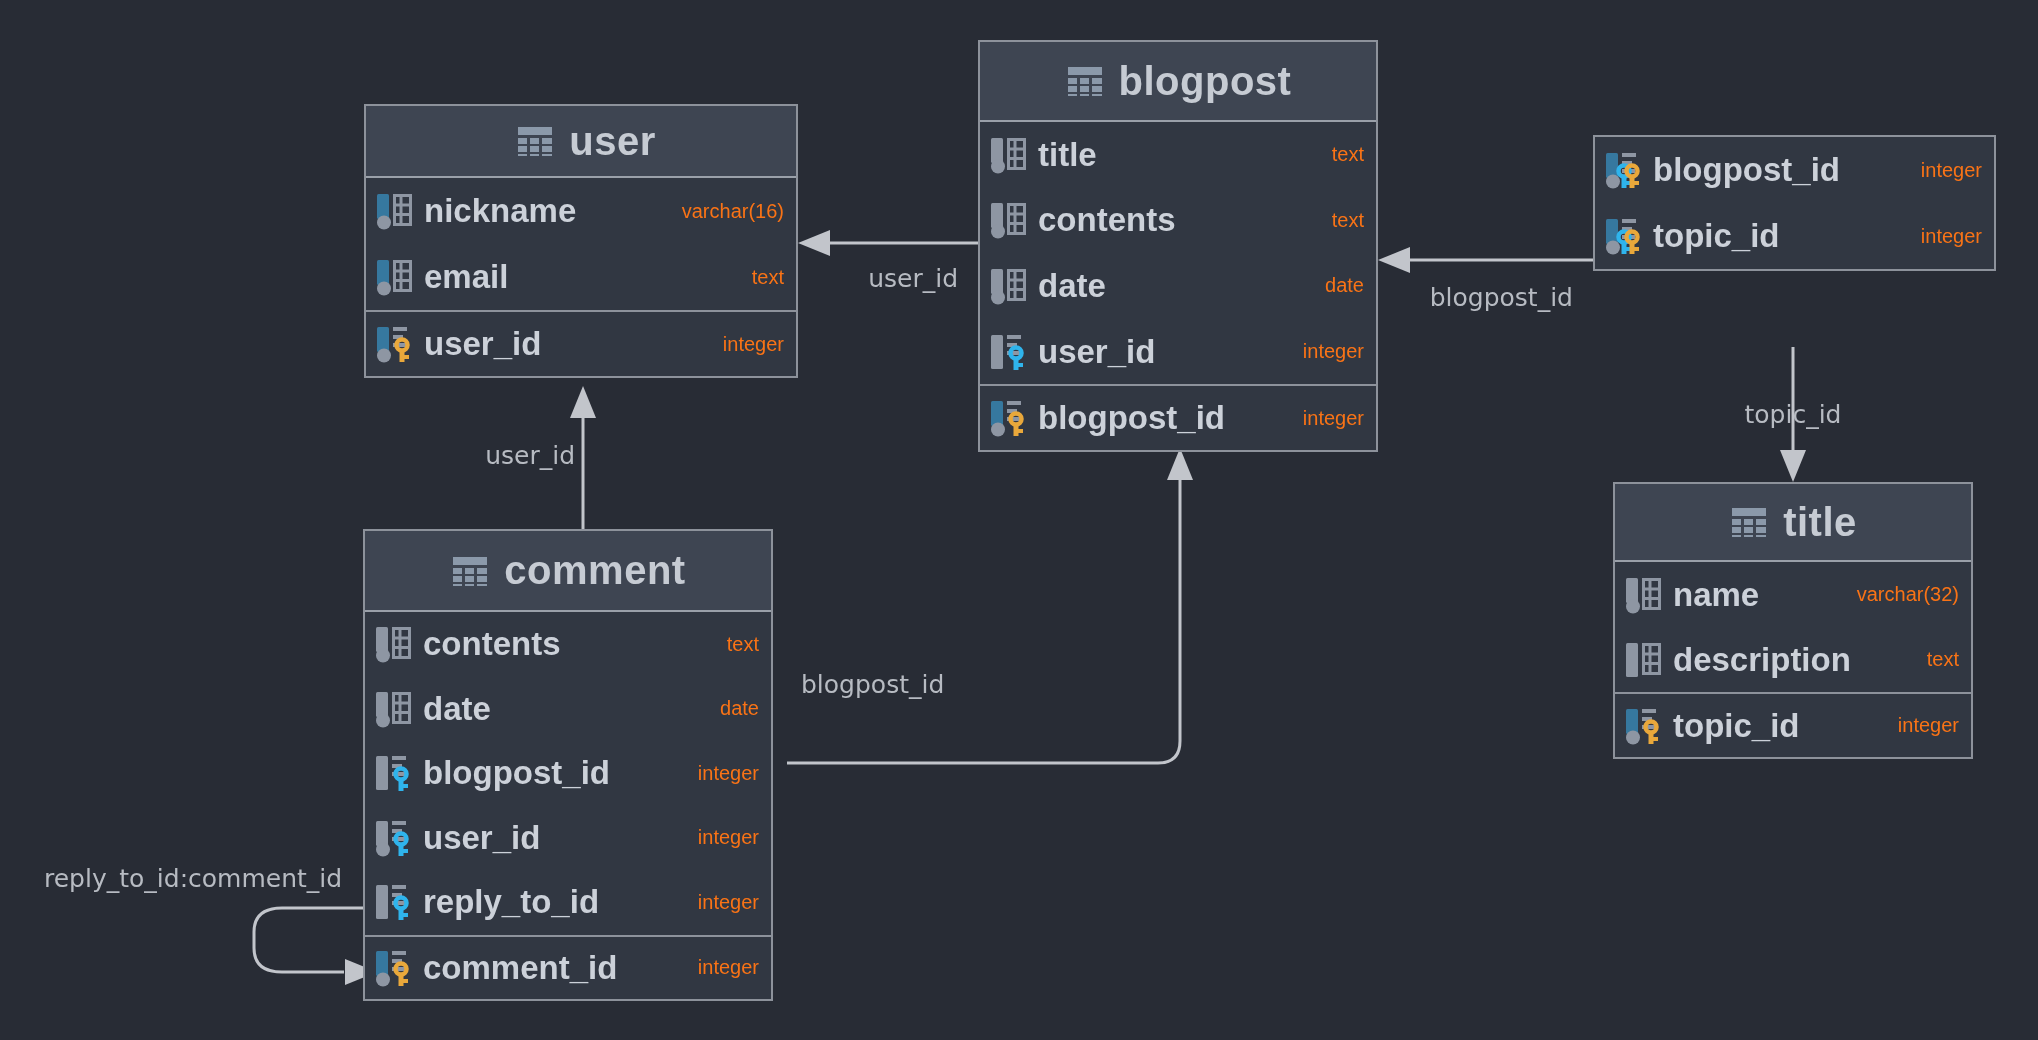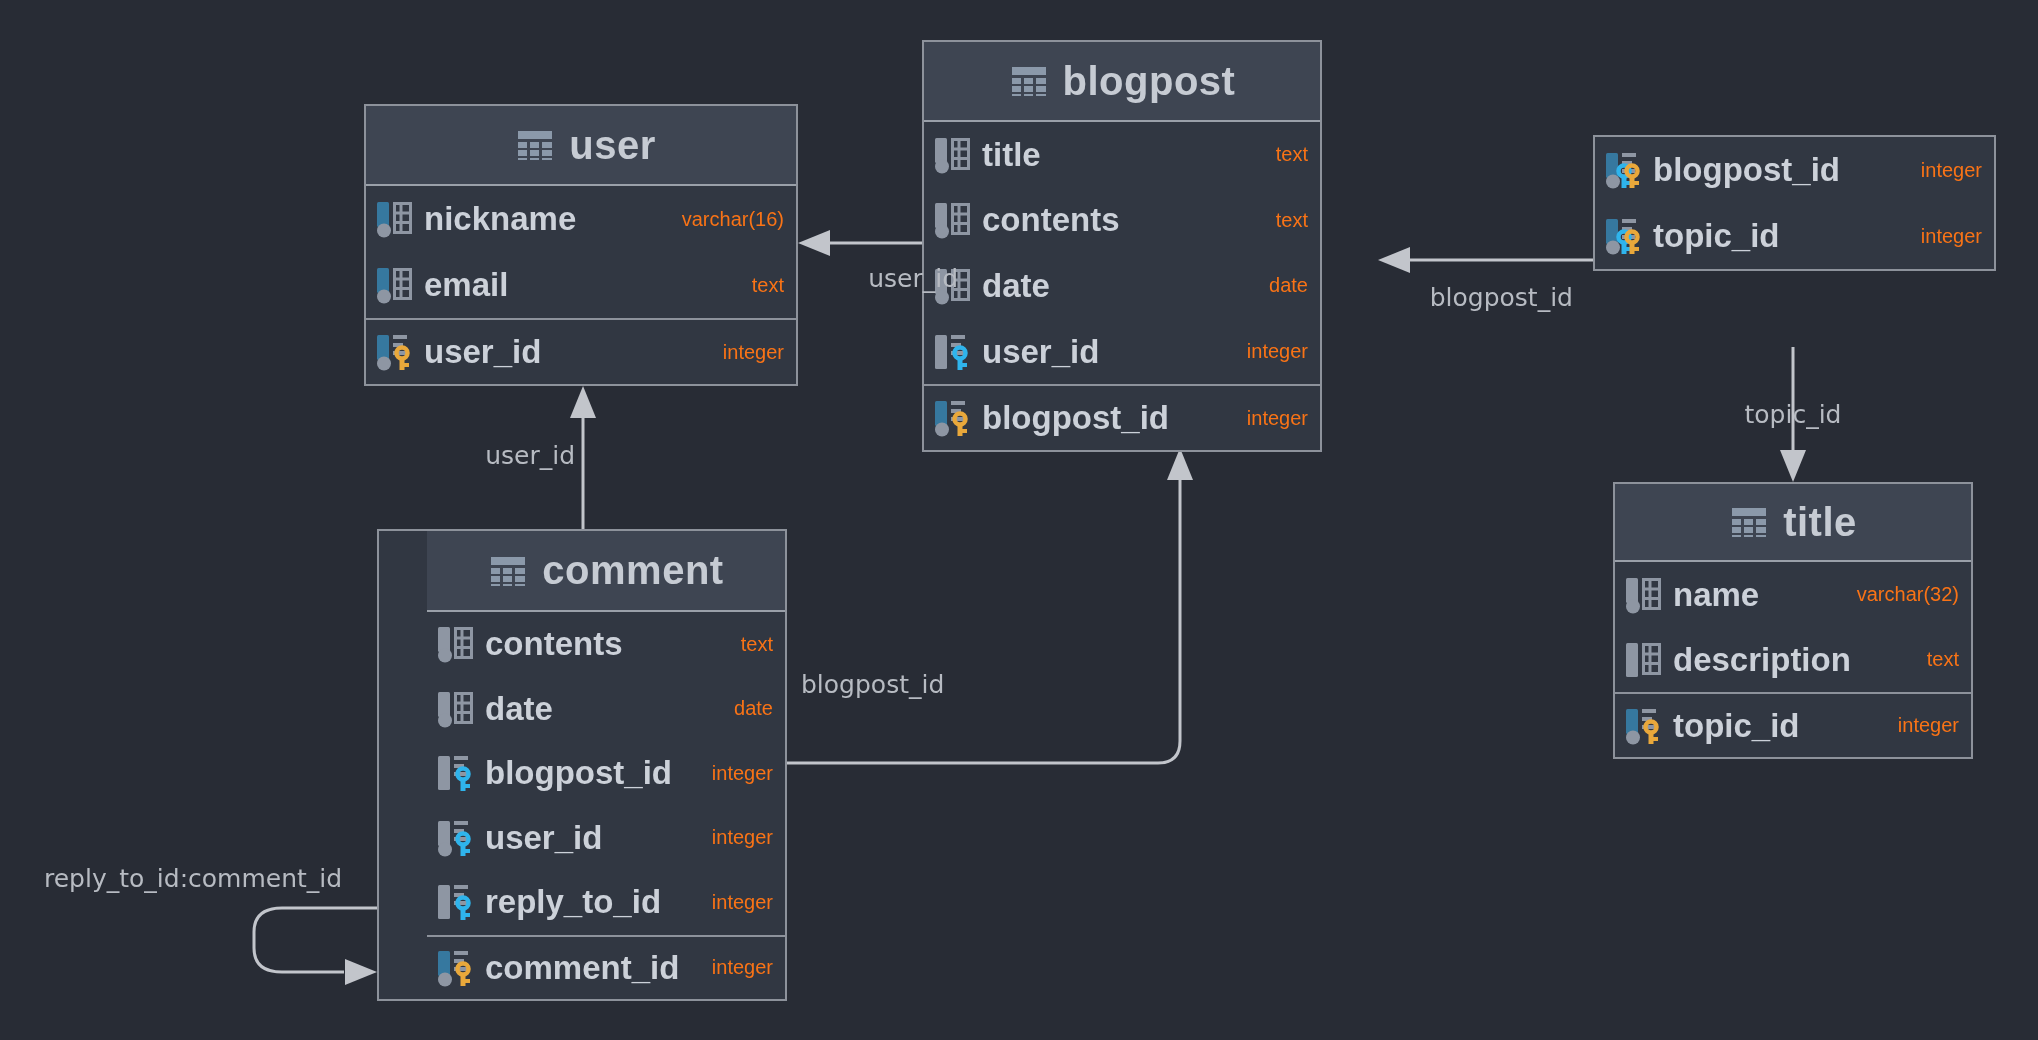--- a/index.html
+++ b/index.html
@@ -60,21 +60,21 @@
         <polygon points="1180,448 1167,480 1193,480" fill="#c2c5cb"></polygon>
       </g>
       <g>
         <path d="M377,908 H282 Q254,908 254,932 V948 Q254,972 282,972 H344" fill="none" stroke="#c2c5cb" stroke-width="3"></path>
         <polygon points="377,972 345,959 345,985" fill="#c2c5cb"></polygon>
       </g>
     </svg>
 
   <div id="tables">
       <div class="table" style="left:364px;top:104px;width:434px;">
-        <div class="table-header" style="height:80px;padding-left:9px;">
+        <div class="table-header" style="height:72px;padding-left:9px;">
           <span class="tbl-icon">
             <svg width="40" height="40" viewBox="0 0 40 40">
               <rect x="3" y="6" width="34" height="8" fill="#8b99aa"></rect>
               <rect x="3" y="17" width="9" height="6" fill="#8b99aa"></rect>
               <rect x="15" y="17" width="9" height="6" fill="#8b99aa"></rect>
               <rect x="27" y="17" width="10" height="6" fill="#8b99aa"></rect>
               <rect x="3" y="25" width="9" height="6" fill="#8b99aa"></rect>
               <rect x="15" y="25" width="9" height="6" fill="#8b99aa"></rect>
               <rect x="27" y="25" width="10" height="6" fill="#8b99aa"></rect>
               <rect x="3" y="33" width="9" height="2" fill="#8b99aa"></rect>
@@ -132,21 +132,21 @@
                   <rect x="23.5" y="25" width="5" height="13" fill="#e9a83b"></rect>
                   <rect x="28" y="31" width="5" height="4" fill="#e9a83b"></rect>
                 </g>
               </svg>
             </span>
             <span class="col-name">user_id</span>
             <span class="col-type">integer</span>
           </div>
         </div>
       </div>
-      <div class="table" style="left:922px;top:40px;width:400px;">
+      <div class="table" style="left:978px;top:40px;width:400px;">
         <div class="table-header" style="height:80px;">
           <span class="tbl-icon">
             <svg width="40" height="40" viewBox="0 0 40 40">
               <rect x="3" y="6" width="34" height="8" fill="#8b99aa"></rect>
               <rect x="3" y="17" width="9" height="6" fill="#8b99aa"></rect>
               <rect x="15" y="17" width="9" height="6" fill="#8b99aa"></rect>
               <rect x="27" y="17" width="10" height="6" fill="#8b99aa"></rect>
               <rect x="3" y="25" width="9" height="6" fill="#8b99aa"></rect>
               <rect x="15" y="25" width="9" height="6" fill="#8b99aa"></rect>
               <rect x="27" y="25" width="10" height="6" fill="#8b99aa"></rect>
@@ -366,21 +366,21 @@
                   <rect x="23.5" y="25" width="5" height="13" fill="#e9a83b"></rect>
                   <rect x="28" y="31" width="5" height="4" fill="#e9a83b"></rect>
                 </g>
               </svg>
             </span>
             <span class="col-name">topic_id</span>
             <span class="col-type">integer</span>
           </div>
         </div>
       </div>
-      <div class="table" style="left:377px;top:529px;width:410px;padding-left:48px;">
+      <div class="table" style="left:363px;top:529px;width:410px;">
         <div class="table-header" style="height:81px;">
           <span class="tbl-icon">
             <svg width="40" height="40" viewBox="0 0 40 40">
               <rect x="3" y="6" width="34" height="8" fill="#8b99aa"></rect>
               <rect x="3" y="17" width="9" height="6" fill="#8b99aa"></rect>
               <rect x="15" y="17" width="9" height="6" fill="#8b99aa"></rect>
               <rect x="27" y="17" width="10" height="6" fill="#8b99aa"></rect>
               <rect x="3" y="25" width="9" height="6" fill="#8b99aa"></rect>
               <rect x="15" y="25" width="9" height="6" fill="#8b99aa"></rect>
               <rect x="27" y="25" width="10" height="6" fill="#8b99aa"></rect>

